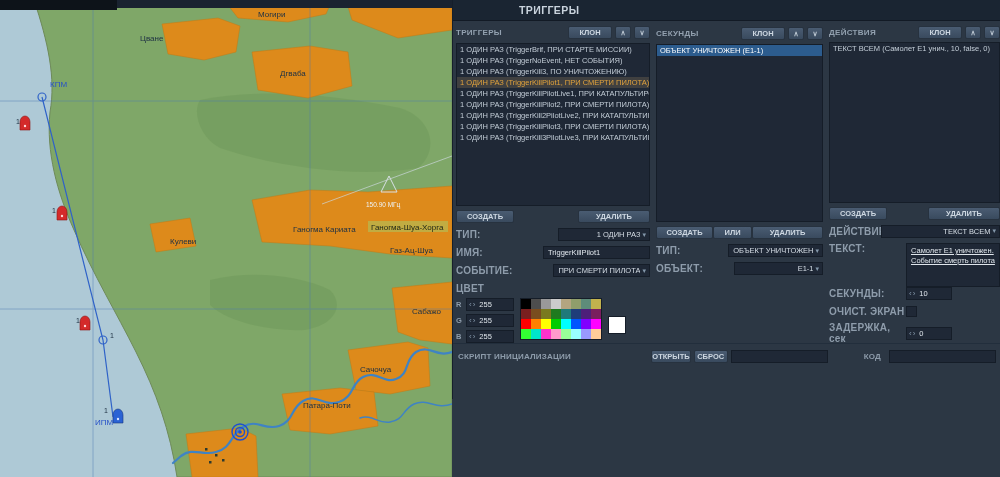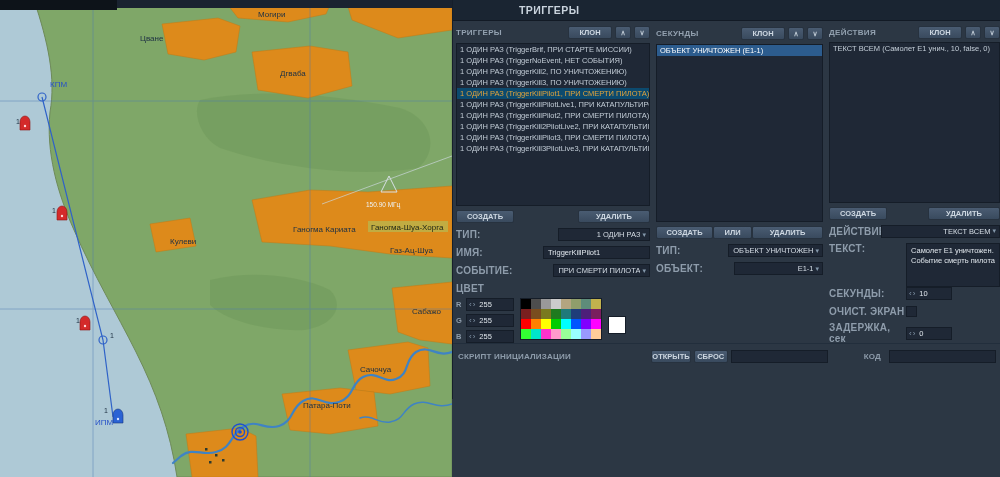--- a/index.html
+++ b/index.html
@@ -31,21 +31,21 @@
          color:#cdd7e1; font-size:7.5px; font-weight:bold; display:flex; align-items:center;
          justify-content:center; height:13px; cursor:default; white-space:nowrap; }
   .btn.clone { width:44px; }
   .btn.arrow { width:16px; font-size:7px; color:#b9c4cf; }
   .btn.create { width:58px; } .btn.del { width:72px; } .btn.or { width:40px; }
   .btn.open { width:40px; margin-right:3px; } .btn.reset { width:36px; margin-right:3px; }
 
   .list { height:178px; background:#1f2836; border:1px solid #151d28; overflow:hidden; }
   .list-item { font-size:7.5px; color:#c3cdd7; padding:0 3px; height:11px; line-height:11px;
                white-space:nowrap; overflow:hidden; }
-  .list-item.sel-orange { background:#0c4a6e; color:#e2a33c; }
+  .list-item.sel-orange { background:#404040; color:#e2a33c; }
   .list-item.sel-blue { background:#2c5c8e; color:#ffffff; }
 
   .btn-row { display:flex; justify-content:space-between; margin-top:4px; }
 
   .form-row { display:flex; align-items:center; margin-top:5px; min-height:13px; }
   .form-row.top { align-items:flex-start; }
   .flabel { font-size:10px; color:#8e9cab; font-weight:bold; letter-spacing:.2px; }
   .col1 .flabel { width:102px; }
   .col2 .flabel { width:78px; }
   .col3 .flabel { width:52px; }
@@ -55,21 +55,21 @@
            display:flex; align-items:center; color:#d6dee6; font-size:7.5px; padding:0 3px 0 4px; }
   .combo .val { flex:1; white-space:nowrap; overflow:hidden; text-overflow:ellipsis;text-align:right; }
   .combo .arr { color:#8497aa; font-size:7px; margin-left:2px; }
 
   .tinput { height:13px; background:#1f2836; border:1px solid #151d28; color:#e2e8ee;
             font-size:7.5px; padding:4px 4px; font-family:"Liberation Sans",sans-serif; outline:none; }
   .tinput.grow { flex:1; }
 
   .tarea { flex:1; height:44px; background:#1f2836; border:1px solid #151d28; color:#dfe5eb;
            font-size:7.5px; line-height:10px; padding:2px 4px; resize:none; outline:none;
-           font-family:"Liberation Sans",sans-serif; }
+           font-family:"Liberation Sans",sans-serif;text-decoration:underline; }
 
   .spin { height:13px; background:#1f2836; border:1px solid #151d28; display:flex;
           align-items:center; font-size:7.5px; color:#dfe5eb; }
   .spin.grow { flex:1; }
   .spin.w46 { width:46px; }
   .spin .arrows { color:#8497aa; font-size:8px; padding:0 3px 0 2px; letter-spacing:1px; }
 
   .color-block { display:flex; gap:6px; margin-top:3px; align-items:flex-start; }
   .rgb-col { width:58px; display:flex; flex-direction:column; gap:3px; }
   .rgb-row { display:flex; align-items:center; gap:3px; }
@@ -198,21 +198,20 @@
           <div class="btn arrow">
               <span>∧</span>
             </div>
           <div class="btn arrow">
               <span>∨</span>
             </div>
         </div>
         <div class="list" id="trigger-list">
             <div class="list-item">1 ОДИН РАЗ (TriggerBrif, ПРИ СТАРТЕ МИССИИ)</div>
             <div class="list-item">1 ОДИН РАЗ (TriggerNoEvent, НЕТ СОБЫТИЯ)</div>
-            <div class="list-item">1 ОДИН РАЗ (TriggerKill2, ПО УНИЧТОЖЕНИЮ)</div>
             <div class="list-item">1 ОДИН РАЗ (TriggerKill3, ПО УНИЧТОЖЕНИЮ)</div>
             <div class="list-item sel-orange">1 ОДИН РАЗ (TriggerKillPilot1, ПРИ СМЕРТИ ПИЛОТА)</div>
             <div class="list-item">1 ОДИН РАЗ (TriggerKillPilotLive1, ПРИ КАТАПУЛЬТИРОВАНИИ)</div>
             <div class="list-item">1 ОДИН РАЗ (TriggerKillPilot2, ПРИ СМЕРТИ ПИЛОТА)</div>
             <div class="list-item">1 ОДИН РАЗ (TriggerKill2PilotLive2, ПРИ КАТАПУЛЬТИРОВАНИИ)</div>
             <div class="list-item">1 ОДИН РАЗ (TriggerKillPilot3, ПРИ СМЕРТИ ПИЛОТА)</div>
             <div class="list-item">1 ОДИН РАЗ (TriggerKill3PilotLive3, ПРИ КАТАПУЛЬТИРОВАНИИ)</div>
           </div>
         <div class="btn-row">
           <div class="btn create">СОЗДАТЬ</div>

